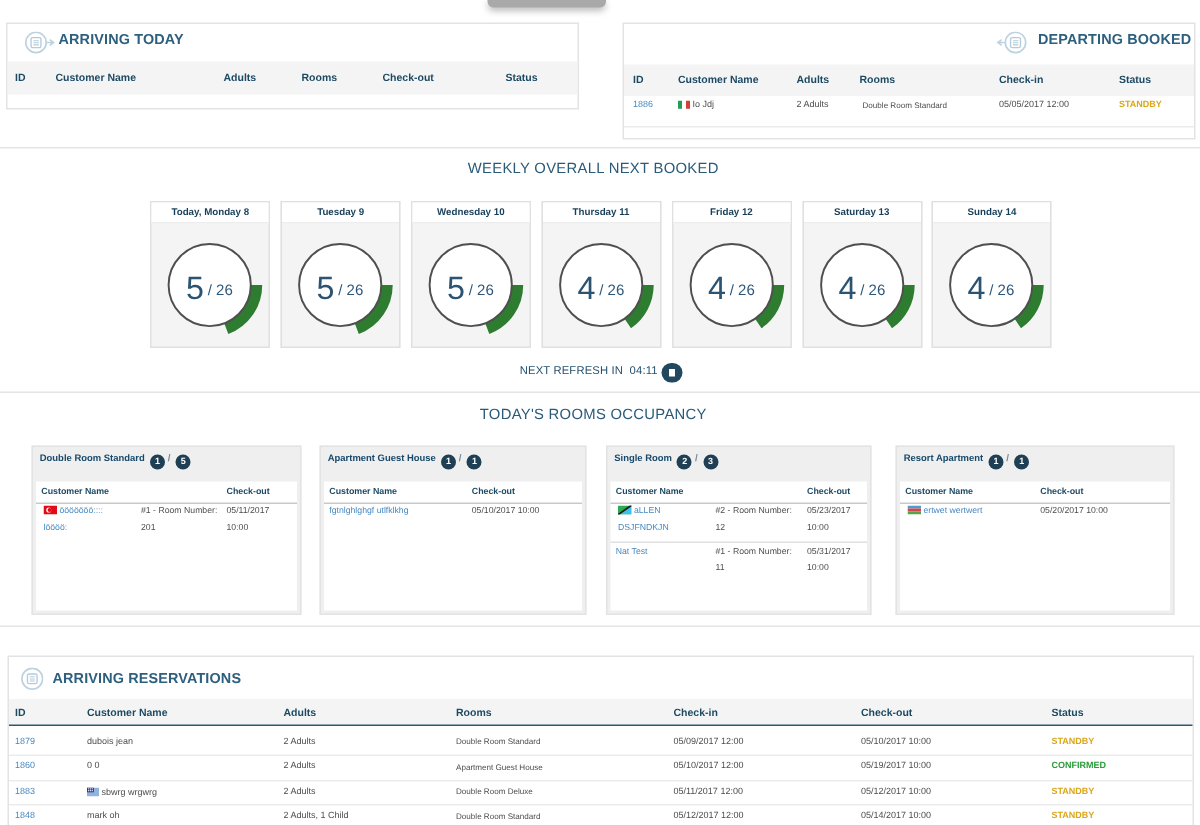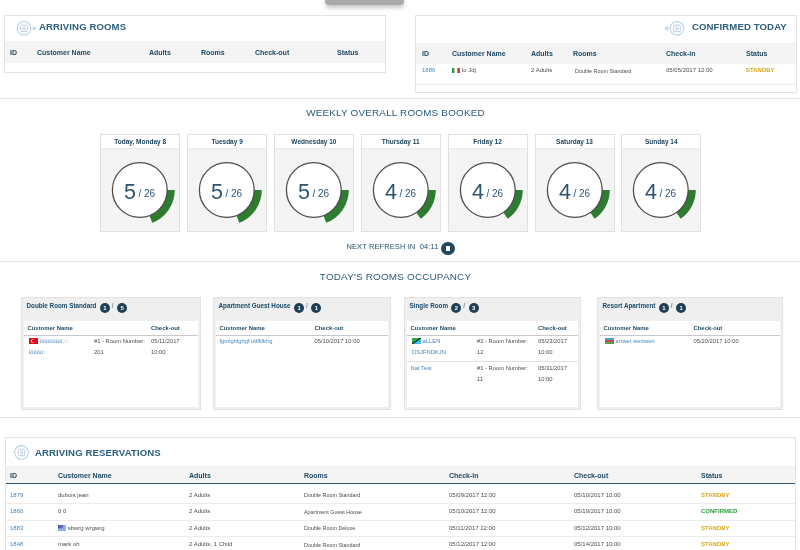--- a/index.html
+++ b/index.html
@@ -32,33 +32,33 @@
 <body>
 <div class="pill"></div>
 
 <div class="panel" style="left:4px; top:15px; width:382px; height:58px;">
   <svg class="abs" style="left:8px; top:5px;" width="28" height="15" viewBox="0 0 28 15">
     <circle cx="11" cy="7.3" r="6.8" fill="none" stroke="#bdd2e0" stroke-width="1.1"></circle>
     <rect x="7.7" y="4.1" width="6.6" height="6.6" rx="1.1" fill="none" stroke="#b3cbda" stroke-width="0.9"></rect>
     <path d="M9.3 6.1h3.6 M9.3 7.5h3.6 M9.3 8.9h3.6" stroke="#b3cbda" stroke-width="0.7"></path>
     <path d="M18.2 7.3h4.2 M20.2 5.4l2.5 1.9-2.5 1.9" fill="none" stroke="#bdd2e0" stroke-width="1.1"></path>
   </svg>
-  <div class="ptitle" style="left:34px; top:5px;">ARRIVING ROOMS</div>
+  <div class="ptitle" style="left:34px; top:5px;">ARRIVING TODAY</div>
   <div class="hband" style="top:25px; height:22px;">
     <div class="hcol" style="left:5px; top:8px;">ID</div>
     <div class="hcol" style="left:32px; top:8px;">Customer Name</div>
     <div class="hcol" style="left:144px; top:8px;">Adults</div>
     <div class="hcol" style="left:196px; top:8px;">Rooms</div>
     <div class="hcol" style="left:250px; top:8px;">Check-out</div>
     <div class="hcol" style="left:332px; top:8px;">Status</div>
   </div>
 </div>
 
 <div class="panel" style="left:415px; top:15px; width:381.5px; height:78px;">
-  <div class="ptitle" style="left:276px; top:5px;">CONFIRMED TODAY</div>
+  <div class="ptitle" style="left:276px; top:5px;">DEPARTING BOOKED</div>
   <svg class="abs" style="left:244px; top:5px;" width="28" height="15" viewBox="0 0 28 15">
     <circle cx="17" cy="7.3" r="6.8" fill="none" stroke="#bdd2e0" stroke-width="1.1"></circle>
     <rect x="13.7" y="4.1" width="6.6" height="6.6" rx="1.1" fill="none" stroke="#b3cbda" stroke-width="0.9"></rect>
     <path d="M15.3 6.1h3.6 M15.3 7.5h3.6 M15.3 8.9h3.6" stroke="#b3cbda" stroke-width="0.7"></path>
     <path d="M5.6 7.3h4.2 M7.8 5.4L5.3 7.3l2.5 1.9" fill="none" stroke="#bdd2e0" stroke-width="1.1"></path>
   </svg>
   <div class="hband" style="top:27px; height:21px;">
     <div class="hcol" style="left:6px; top:7px;">ID</div>
     <div class="hcol" style="left:36px; top:7px;">Customer Name</div>
     <div class="hcol" style="left:115px; top:7px;">Adults</div>
@@ -73,21 +73,21 @@
         <rect x="6" width="3" height="6" fill="#d43e34"></rect>
       </svg> Io Jdj</div>
   <div class="rcol" style="left:115px; top:51px;">2 Adults</div>
   <div class="rcol" style="left:159px; top:51.5px; font-size:5.4px;">Double Room Standard</div>
   <div class="rcol" style="left:250px; top:51px;">05/05/2017 12:00</div>
   <div class="rcol stand" style="left:330px; top:51px;">STANDBY</div>
   <div style="position:absolute;left:0;right:0;top:67.5px;border-top:1px solid #ececec;"></div>
 </div>
 
 <div class="hr" style="top:98px;"></div>
-<div class="sectitle" style="top:106.5px;">WEEKLY OVERALL ROOMS BOOKED</div>
+<div class="sectitle" style="top:106.5px;">WEEKLY OVERALL NEXT BOOKED</div>
 
 <div class="card" style="left:100.2px;">
 <div class="chead">Today, Monday 8</div>
 <svg style="position:absolute;left:0;top:0;" width="78" height="96" viewBox="0 0 78 96">
 <path d="M 69.80 55.00 A 31 31 0 0 1 49.79 83.99" fill="none" stroke="#2d7c2f" stroke-width="8"></path>
 <circle cx="38.8" cy="55" r="27.4" fill="#fff" stroke="#4f4f4f" stroke-width="1.3"></circle>
 <text x="35" y="64" text-anchor="end" font-size="21.5" fill="#2b5372">5</text>
 <text x="37.5" y="61.5" font-size="10" fill="#2c567a">/ 26</text>
 </svg>
 </div>

